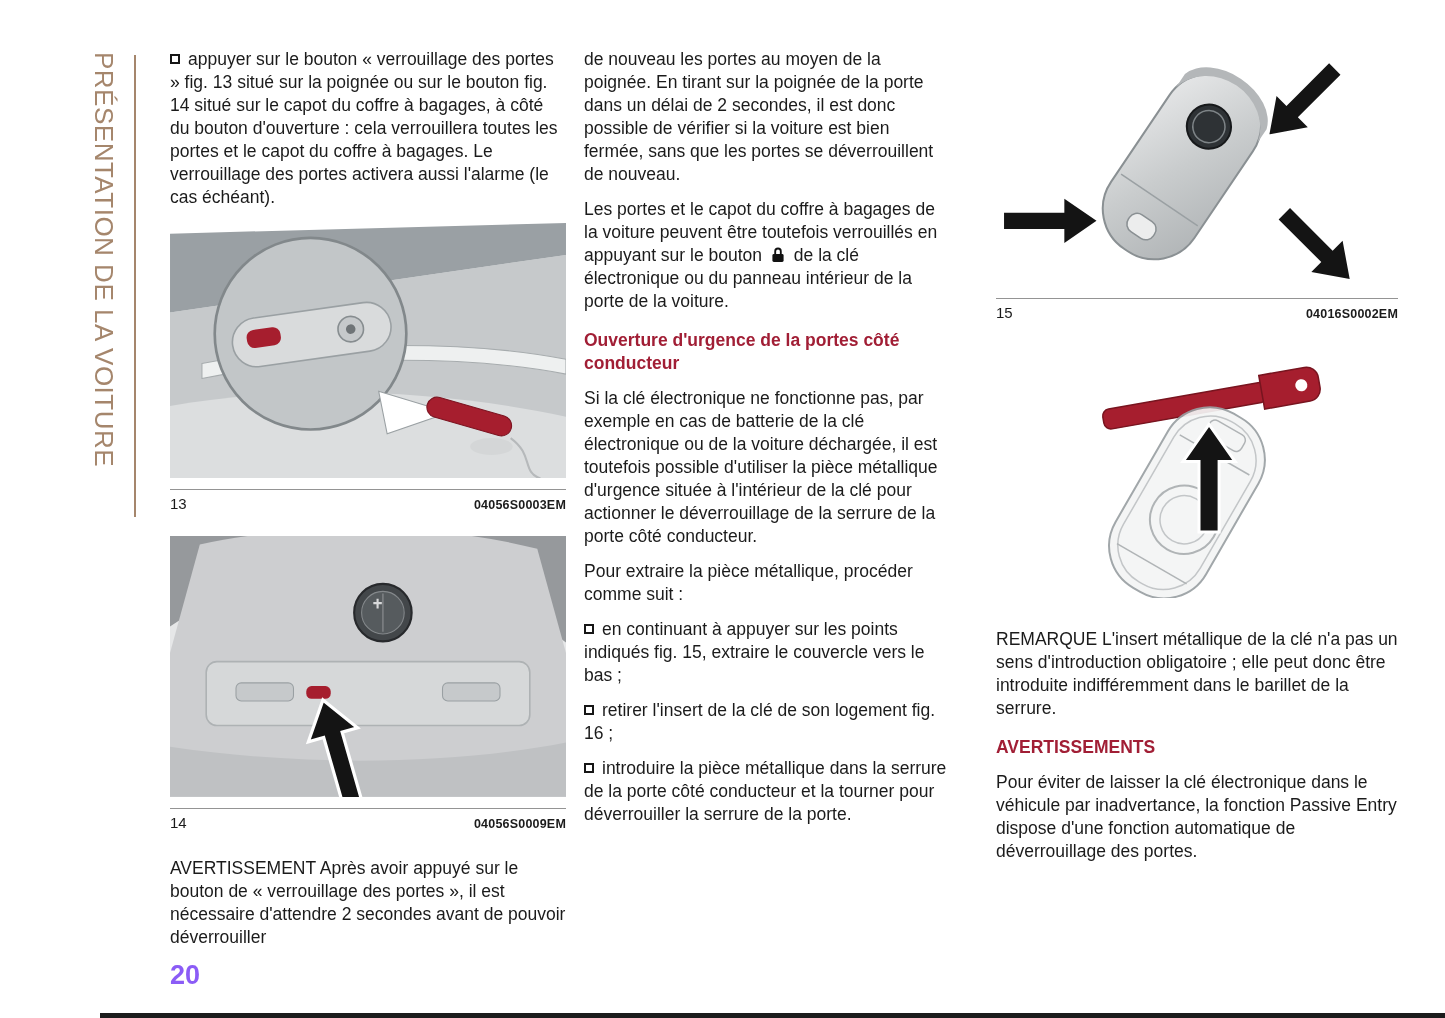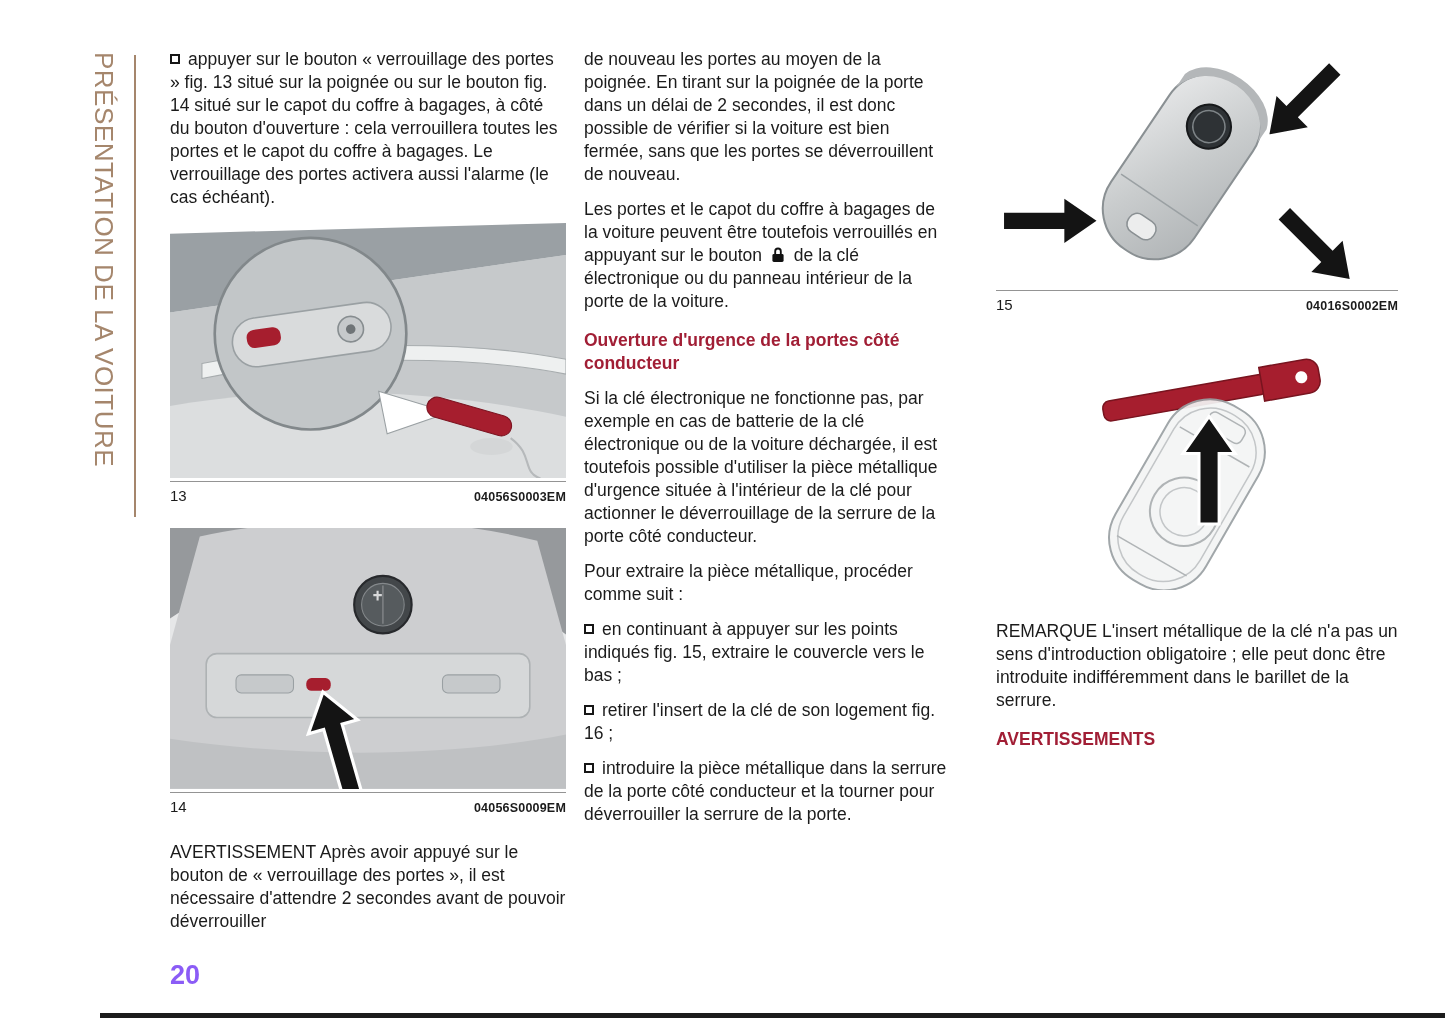--- a/index.html
+++ b/index.html
@@ -40,21 +40,21 @@
     border:2px solid #161616; margin-right:8px; vertical-align:1px;
   }
 
   .lock { display:inline-block; margin:0 4px; }
 
   
   figure { margin:14px 0 10px 0; }
   .figimg { display:block; width:100%; background:#fff; }
   figcaption {
     display:flex; justify-content:space-between; align-items:baseline;
-    border-top:1px solid #949494; padding-top:5px; margin-top:3px;
+    border-top:1px solid #949494; padding-top:5px; margin-top:11px;
   }
   .fignum { font-size:15px; color:#1b1b1b; }
   .figcode { font-size:12.5px; font-weight:700; letter-spacing:0.2px; color:#1b1b1b; }
 
   .fig14-wrap { margin-top:24px; }
   .fig16-wrap { margin-top:26px; }
   .note-block { margin-top:30px; }
   .warning-block { margin-top:26px; }
 
   .page-number {
@@ -207,17 +207,18 @@
         </g>
         <g transform="translate(212,132)">
           <polygon points="0,-55 26,-18 10,-18 10,52 -10,52 -10,-18 -26,-18" fill="#141414" stroke="#ffffff" stroke-width="3"></polygon>
         </g>
       </svg>
     </figure>
 
     <p class="note-block">REMARQUE L'insert métallique de la clé n'a pas un sens d'introduction obligatoire ; elle peut donc être introduite indifféremment dans le barillet de la serrure.</p>
 
     <p class="red-head">AVERTISSEMENTS</p>
+    <p>Pour éviter de laisser la clé électronique dans le véhicule par inadvertance, la fonction Passive Entry dispose d'une fonction automatique de déverrouillage des portes.</p>
   </div>
 
   <div class="page-number">20</div>
   <div class="bottom-edge"></div>
 </div>
 
 </body></html>

